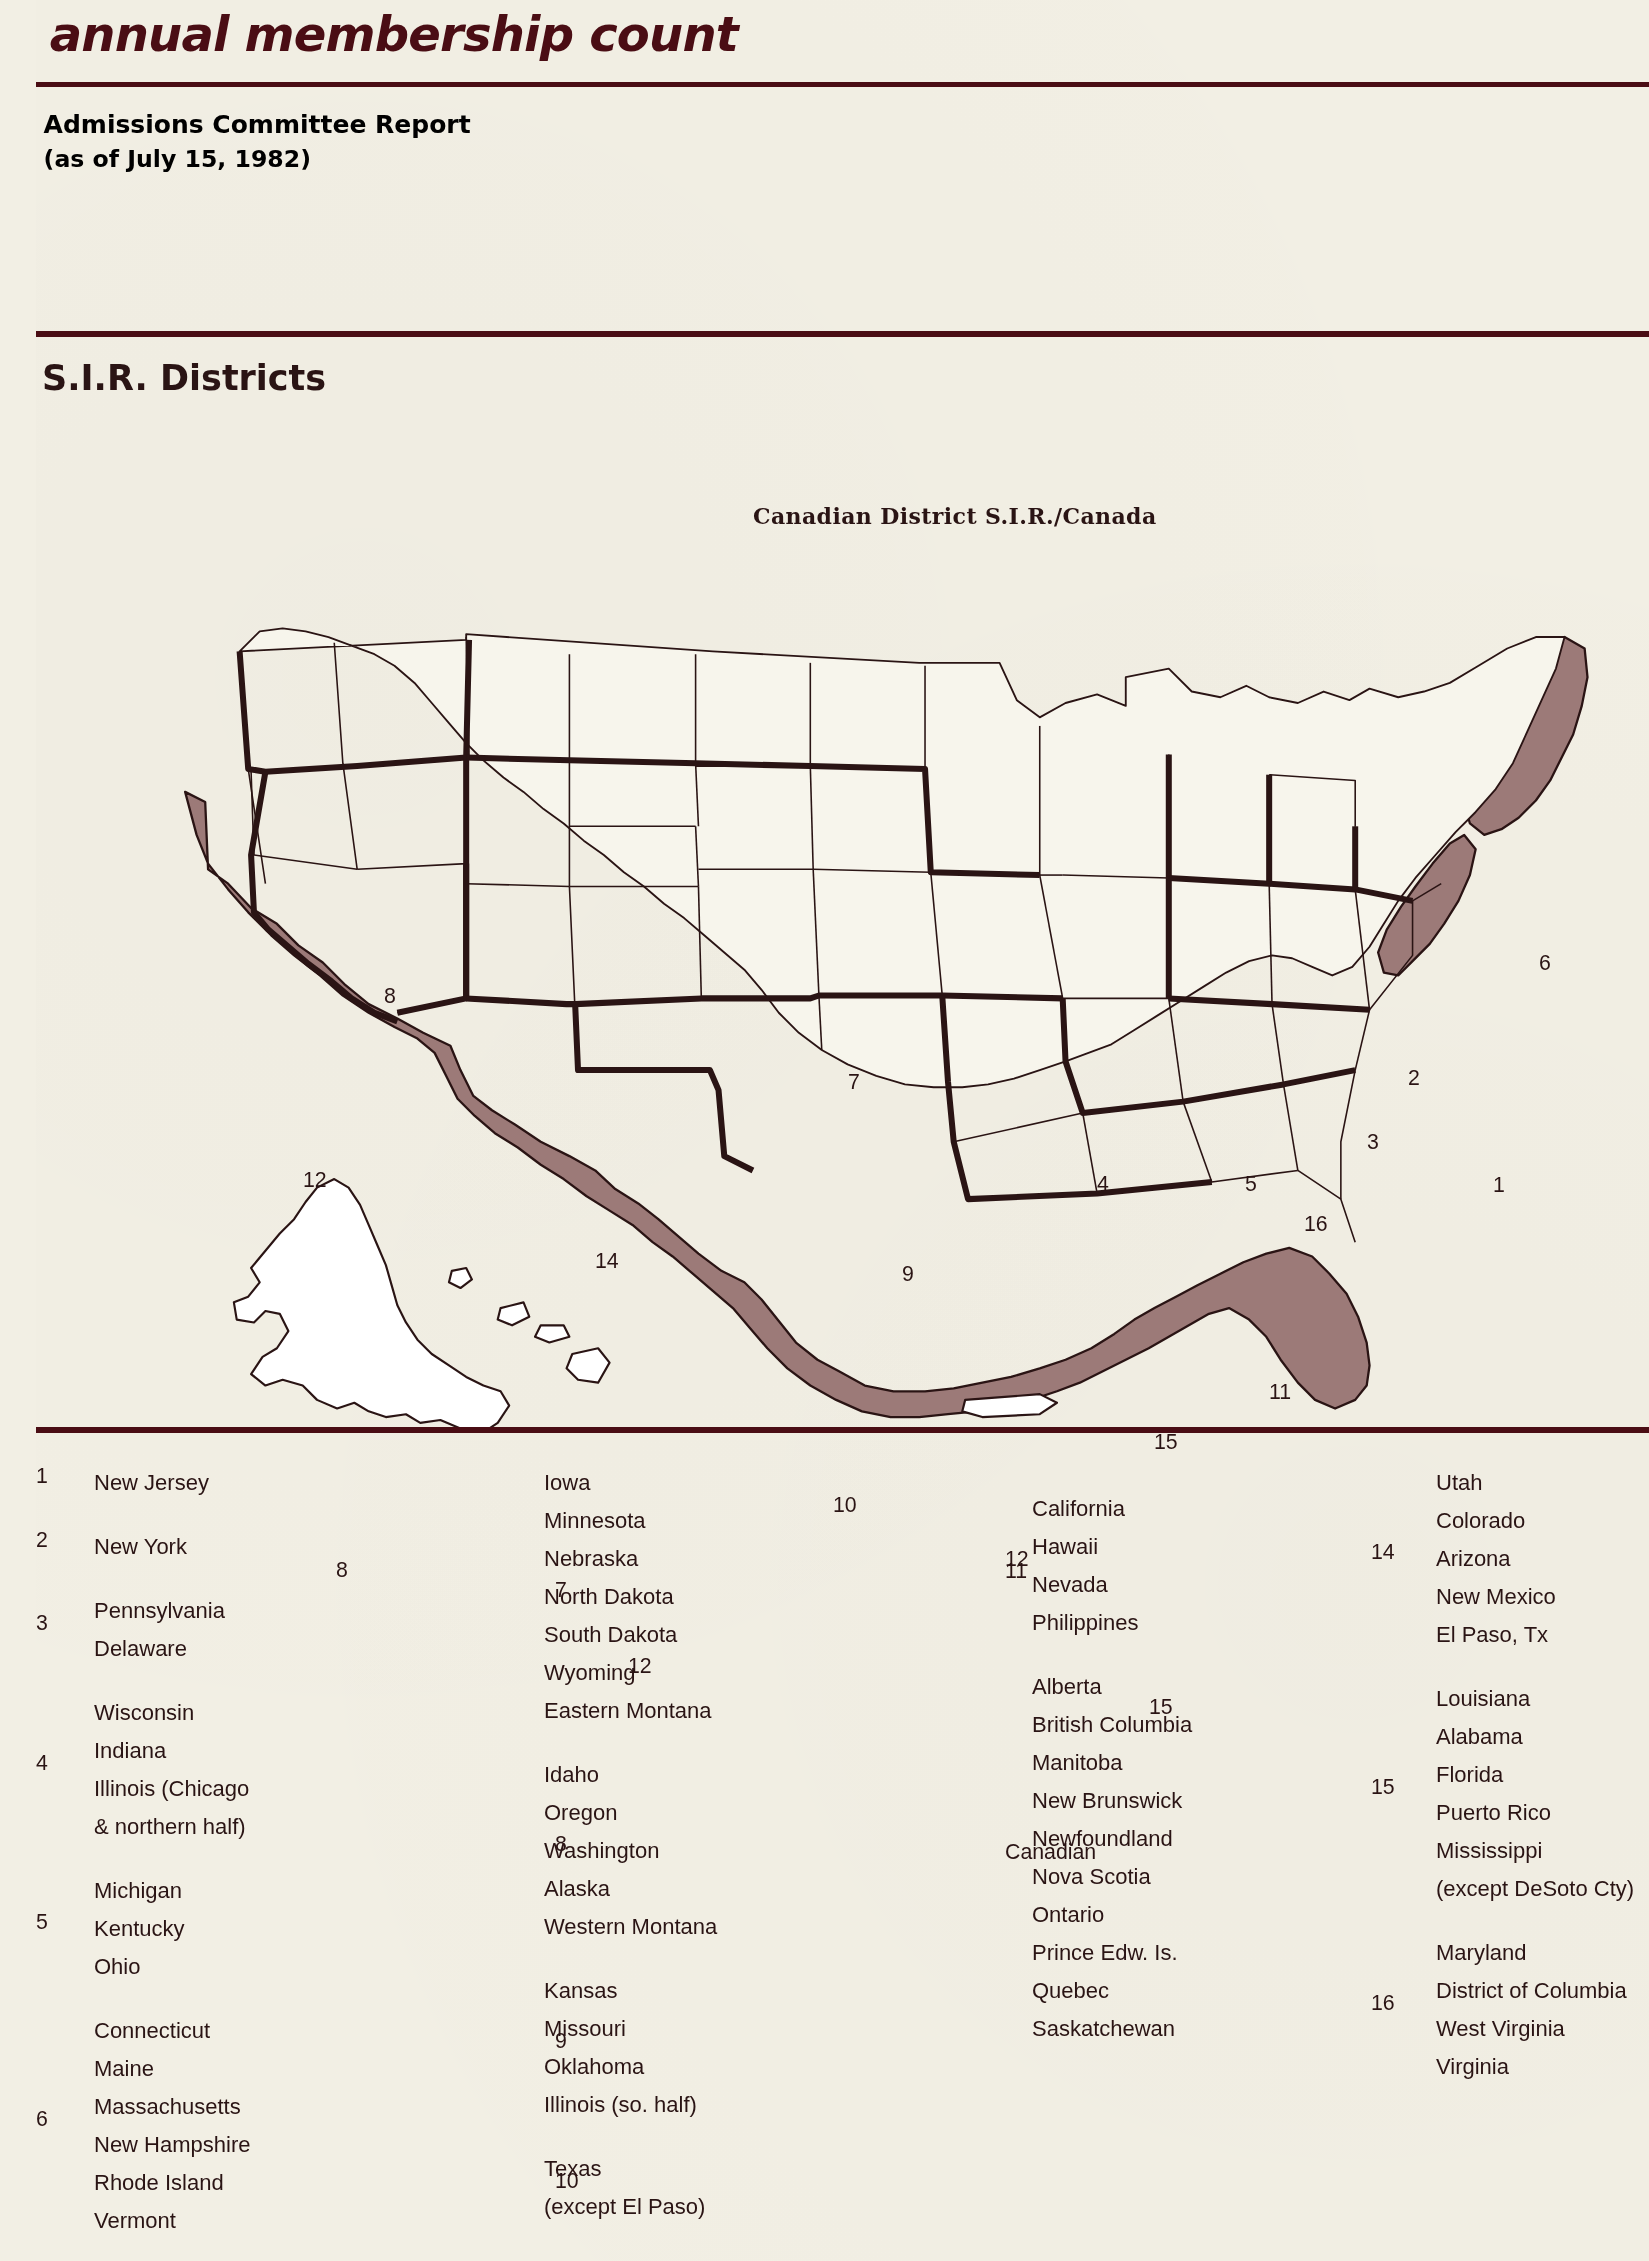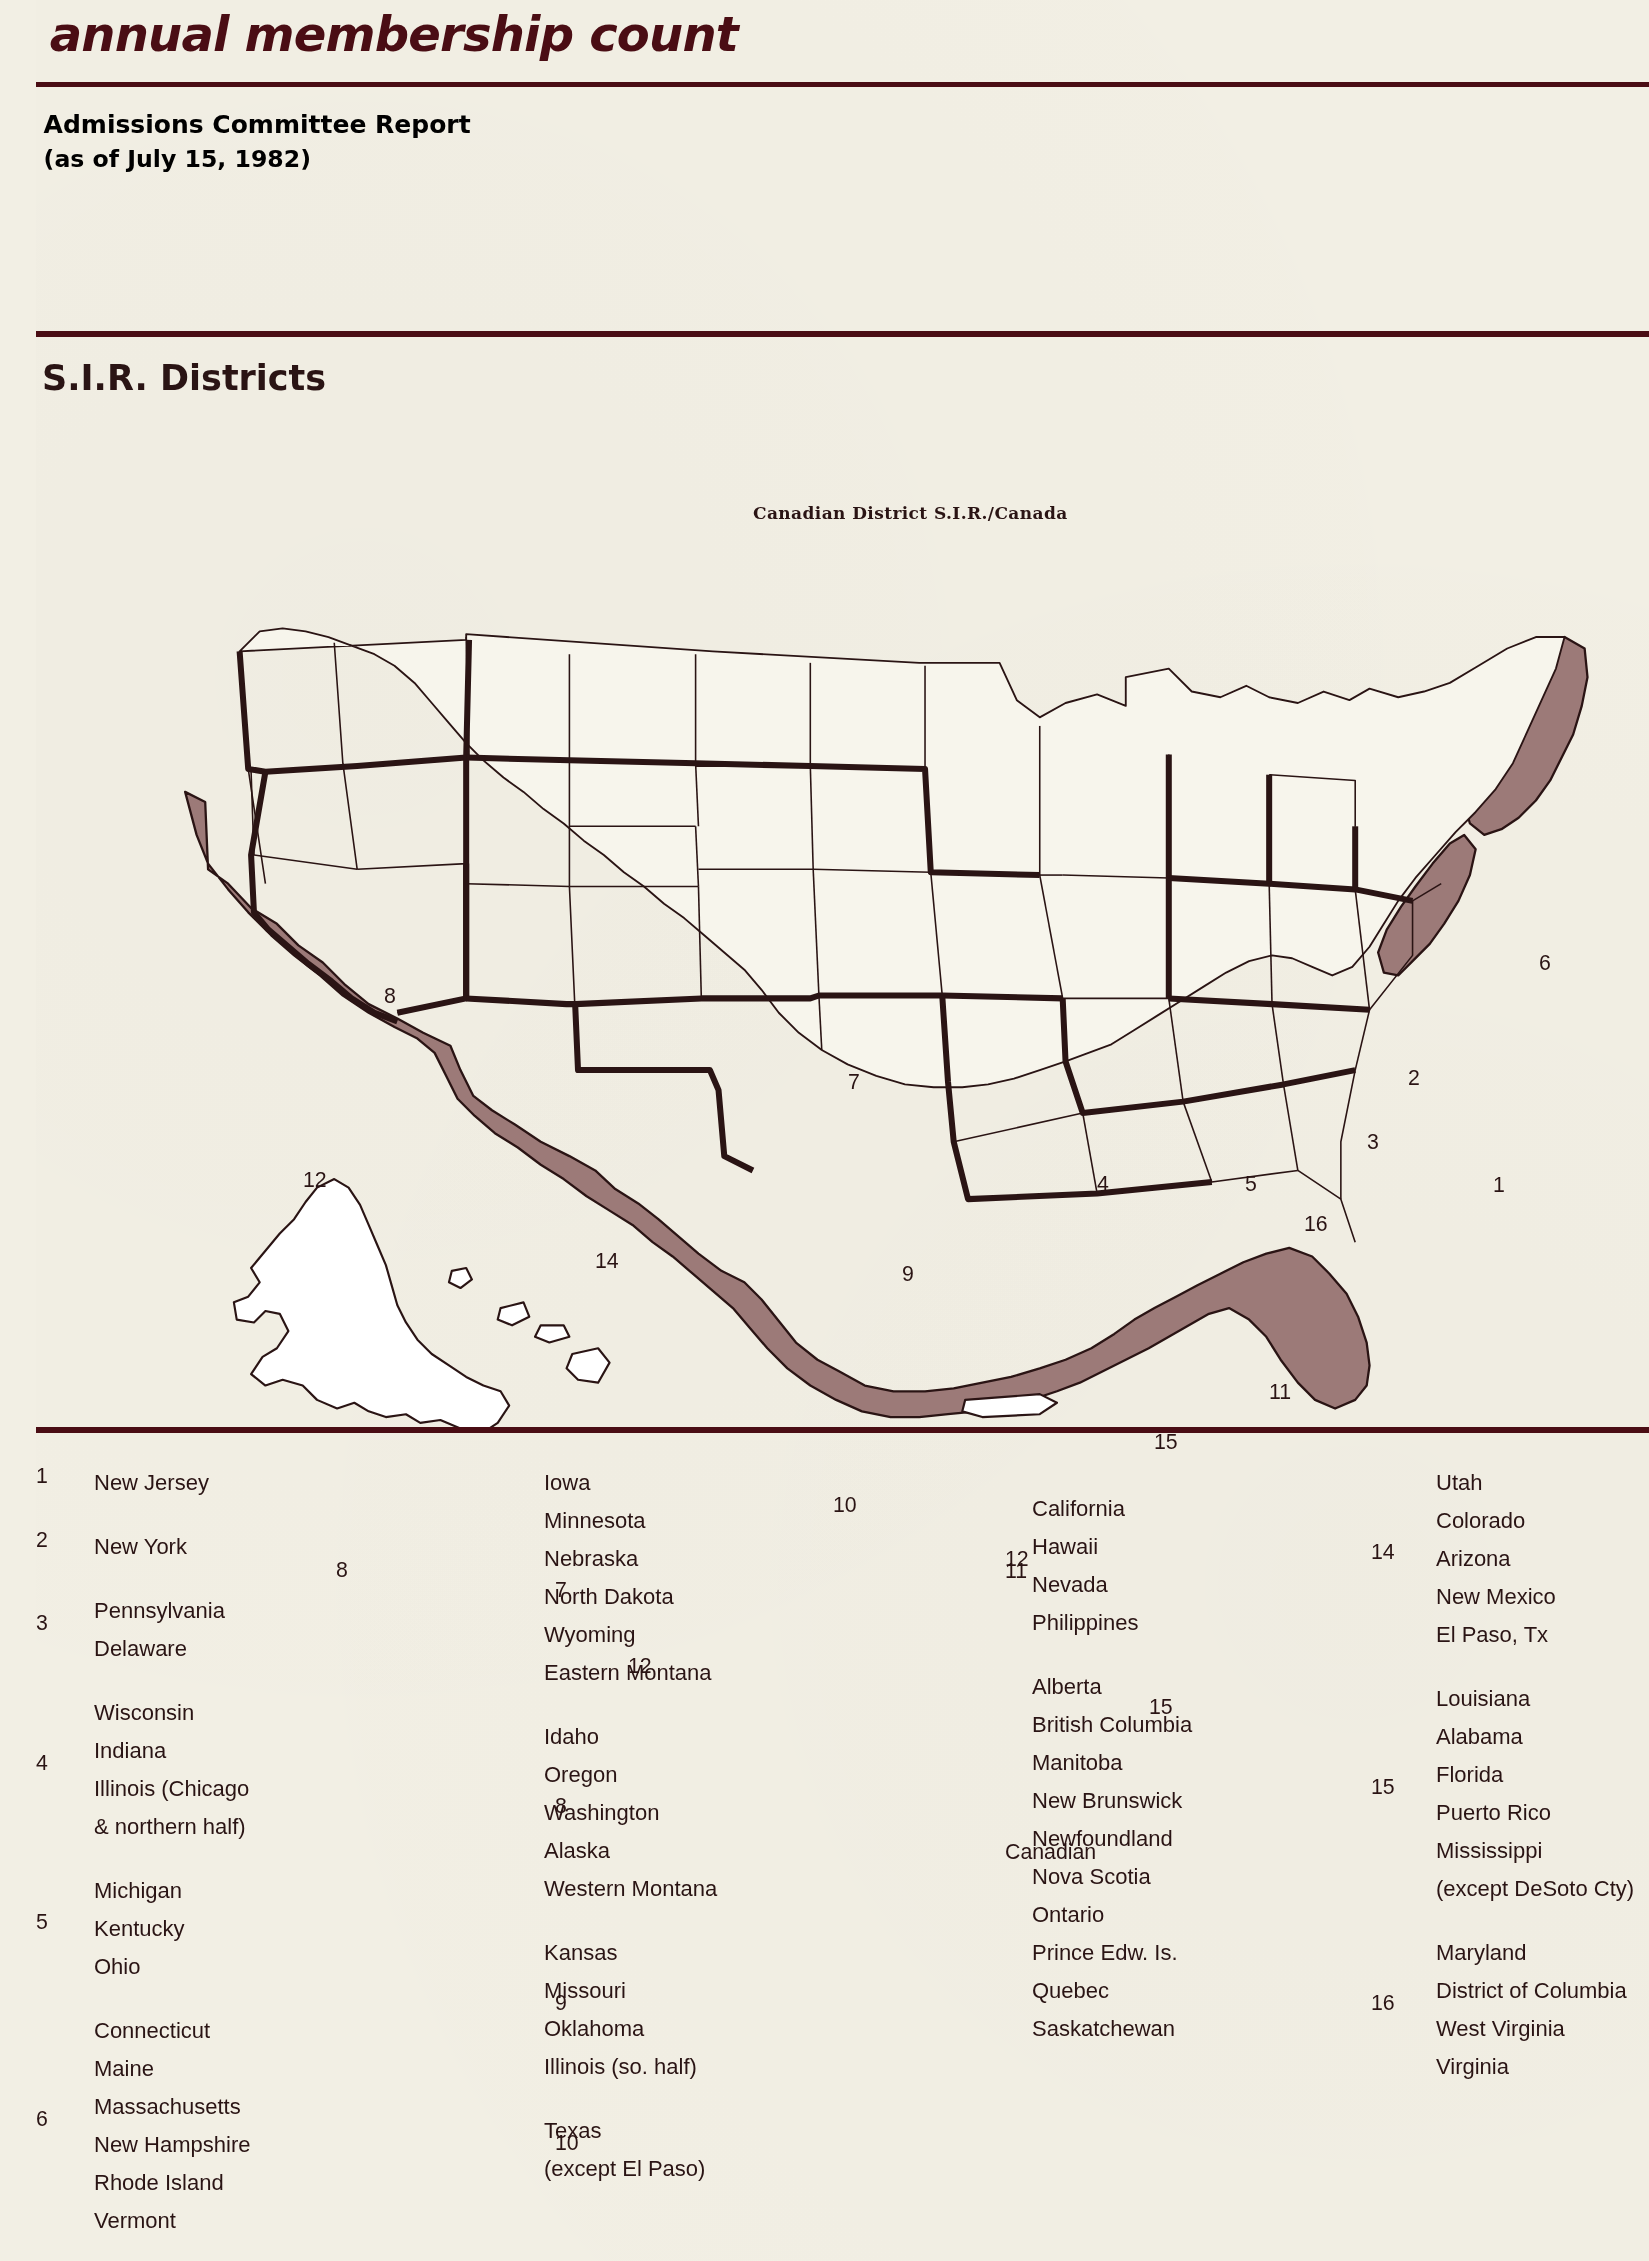--- a/index.html
+++ b/index.html
@@ -81,21 +81,21 @@
     width: 1649px;
     height: 1037px;
   }
   .map-wrap svg { display: block; }
   .canada-label {
     position: absolute;
     left: 717px;
     top: 107px;
     font-family: "DejaVu Serif", serif;
     font-weight: bold;
-    font-size: 17px;
+    font-size: 22px;
     color: #2a1414;
     letter-spacing: 0.4px;
   }
   .dist-num {
     position: absolute;
     font-family: "Liberation Sans", sans-serif;
     font-size: 21.3px;
     color: #2a1414;
   }
 
@@ -384,20 +384,21 @@
         </div>
       </div>
     <div class="legend-col col-2" id="legend-col-1">
         <div class="grp numright">
           <div class="num" style="top: 114px; position: absolute;">7</div>
           <ul>
             <li>Iowa</li>
             <li>Minnesota</li>
             <li>Nebraska</li>
             <li>North Dakota</li>
+            <li>South Dakota</li>
             <li>Wyoming</li>
             <li>Eastern Montana</li>
           </ul>
         </div>
         <div class="grp numright">
           <div class="num" style="top: 76px; position: absolute;">8</div>
           <ul>
             <li>Idaho</li>
             <li>Oregon</li>
             <li>Washington</li>

